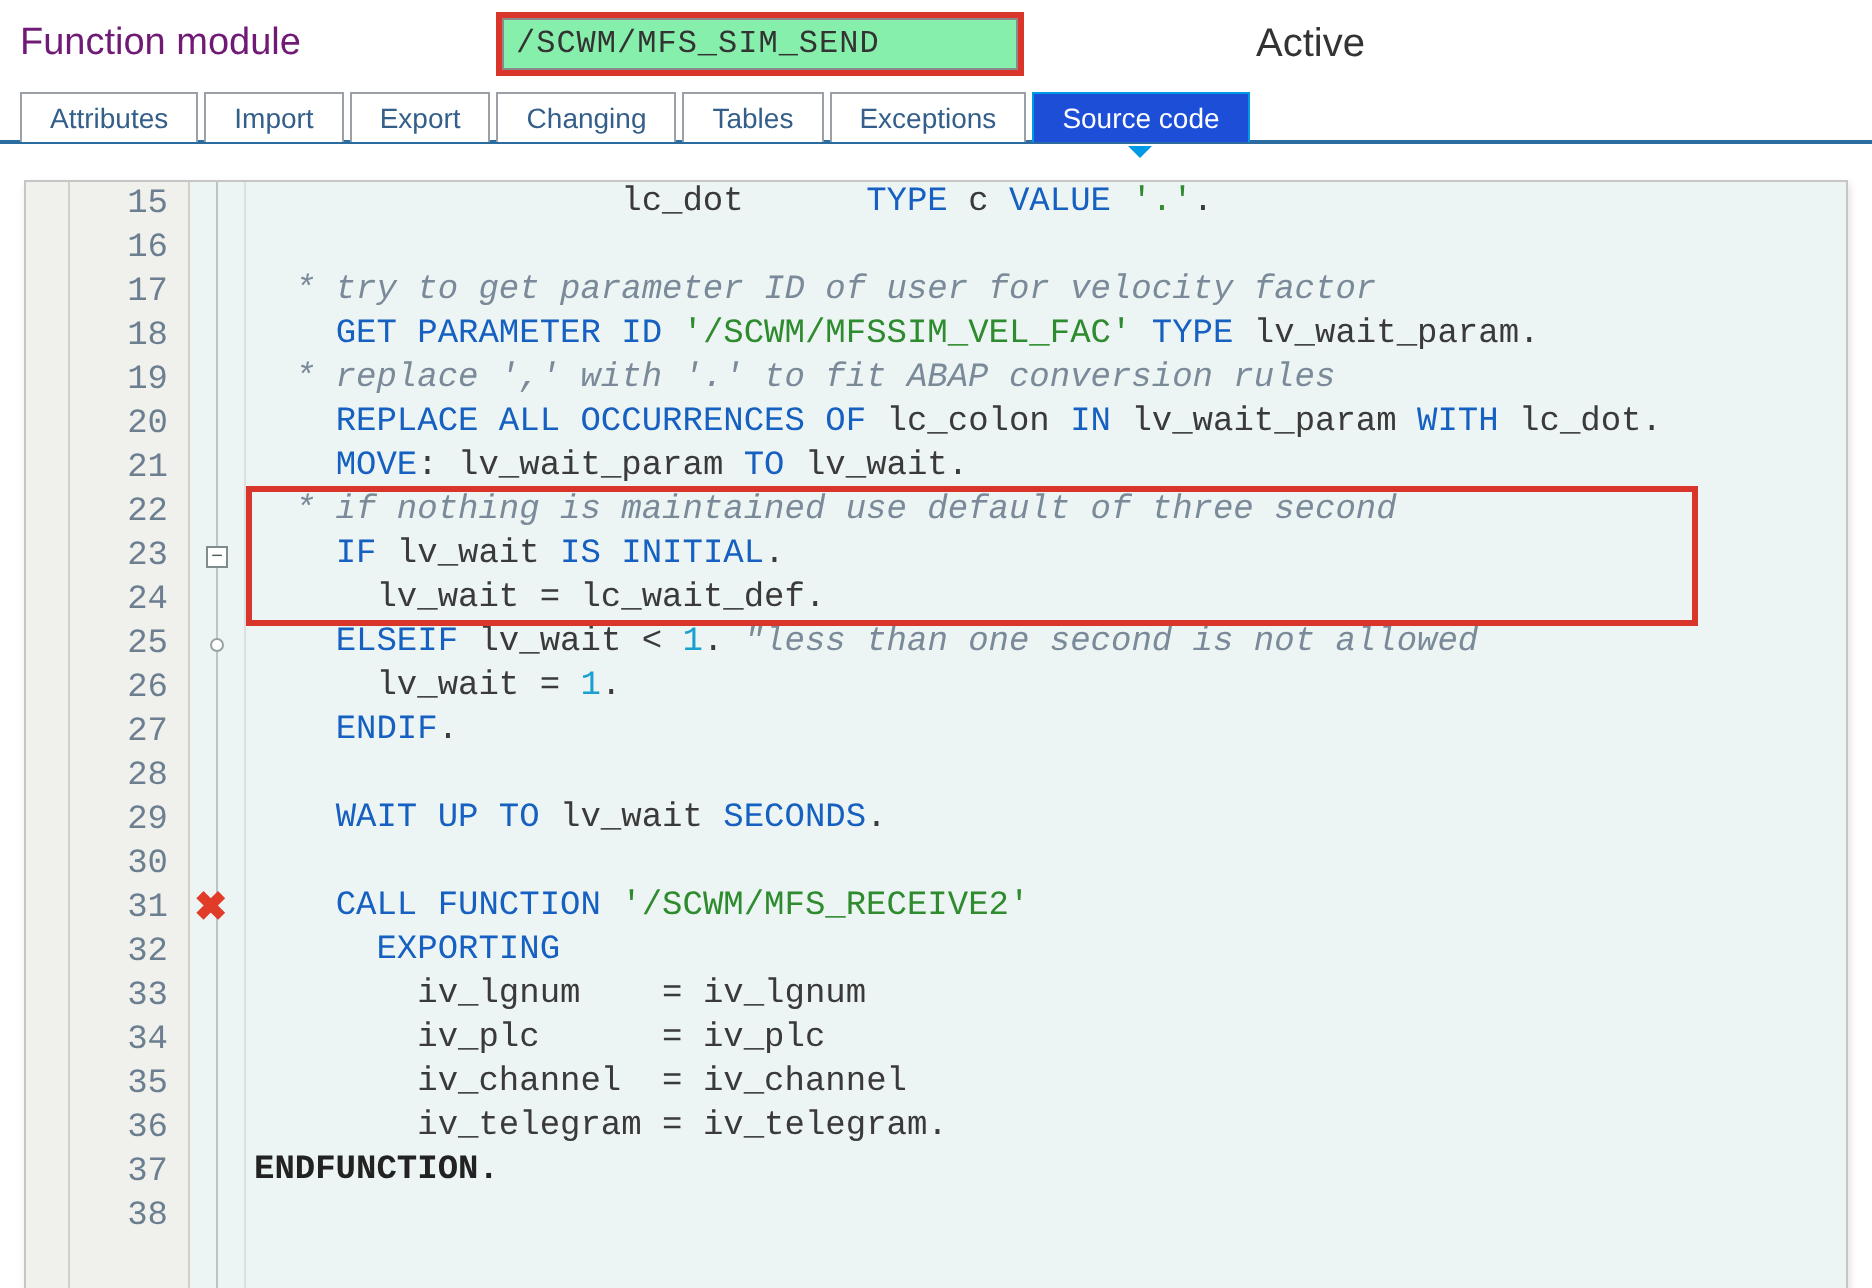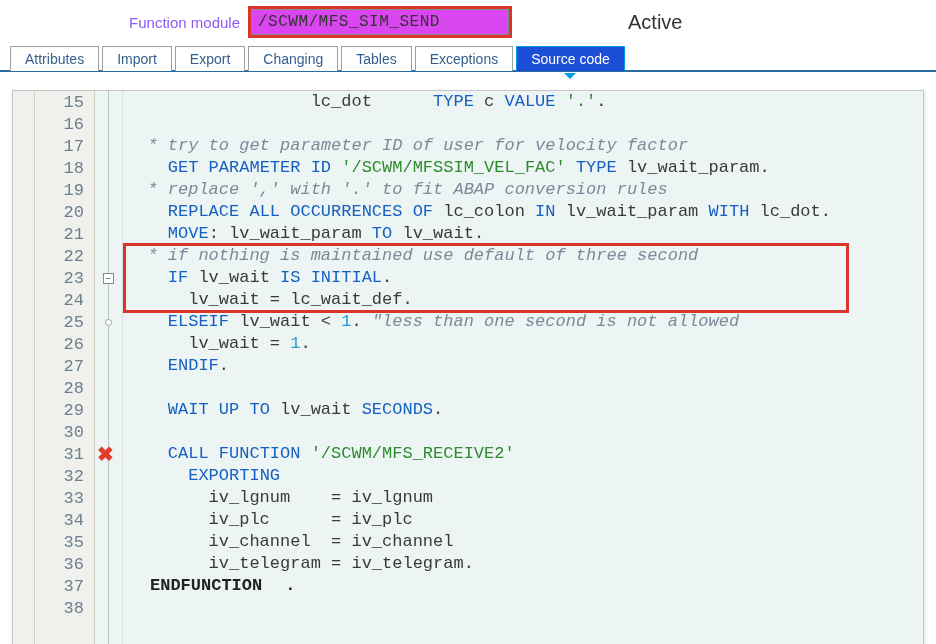--- a/index.html
+++ b/index.html
@@ -12,32 +12,31 @@
     height: 644px;
     overflow: hidden;
   }
   .top-row {
     display: flex;
     align-items: center;
     padding: 6px 10px 4px 10px;
     gap: 8px;
   }
   .top-label {
-    font-size: 15px;
-    color: #8b5cf6;
+    font-size: 19px;
+    color: #701a75;
     width: 230px;
-    text-align: right;
   }
   .fm-input-wrap {
     border: 3px solid #d9352b;
     padding: 0;
   }
   .fm-input {
     border: 1px solid #8a8a8a;
-    background: #d946ef;
+    background: #86efac;
     padding: 3px 6px;
     font-family: "Courier New", monospace;
     font-size: 16px;
     width: 258px;
     letter-spacing: 0.5px;
     color: #333;
   }
   .active-pad { width: 100px; }
   .active-label { font-size: 20px; color: #333; }
   .tabstrip {
@@ -150,21 +149,21 @@
     top: 0;
     bottom: 0;
     width: 1px;
     background: #b8c6c6;
   }
   .kw { color: #1560c0; }
   .str { color: #2e8b2e; }
   .num { color: #1aa0d0; }
   .cmt { color: #7a8a99; font-style: italic; }
   .plain { color: #3a3a3a; }
-  .bold { font-weight: bold; color: #222; margin-left: 23px; }
+  .bold { font-weight: bold; color: #222; }
   .highlight-box {
     position: absolute;
     border: 3px solid #d9352b;
     pointer-events: none;
     z-index: 5;
   }
   .hl1 { left: 0px; top: 152px; width: 726px; height: 70px; }
 </style>
 </head>
 <body>

